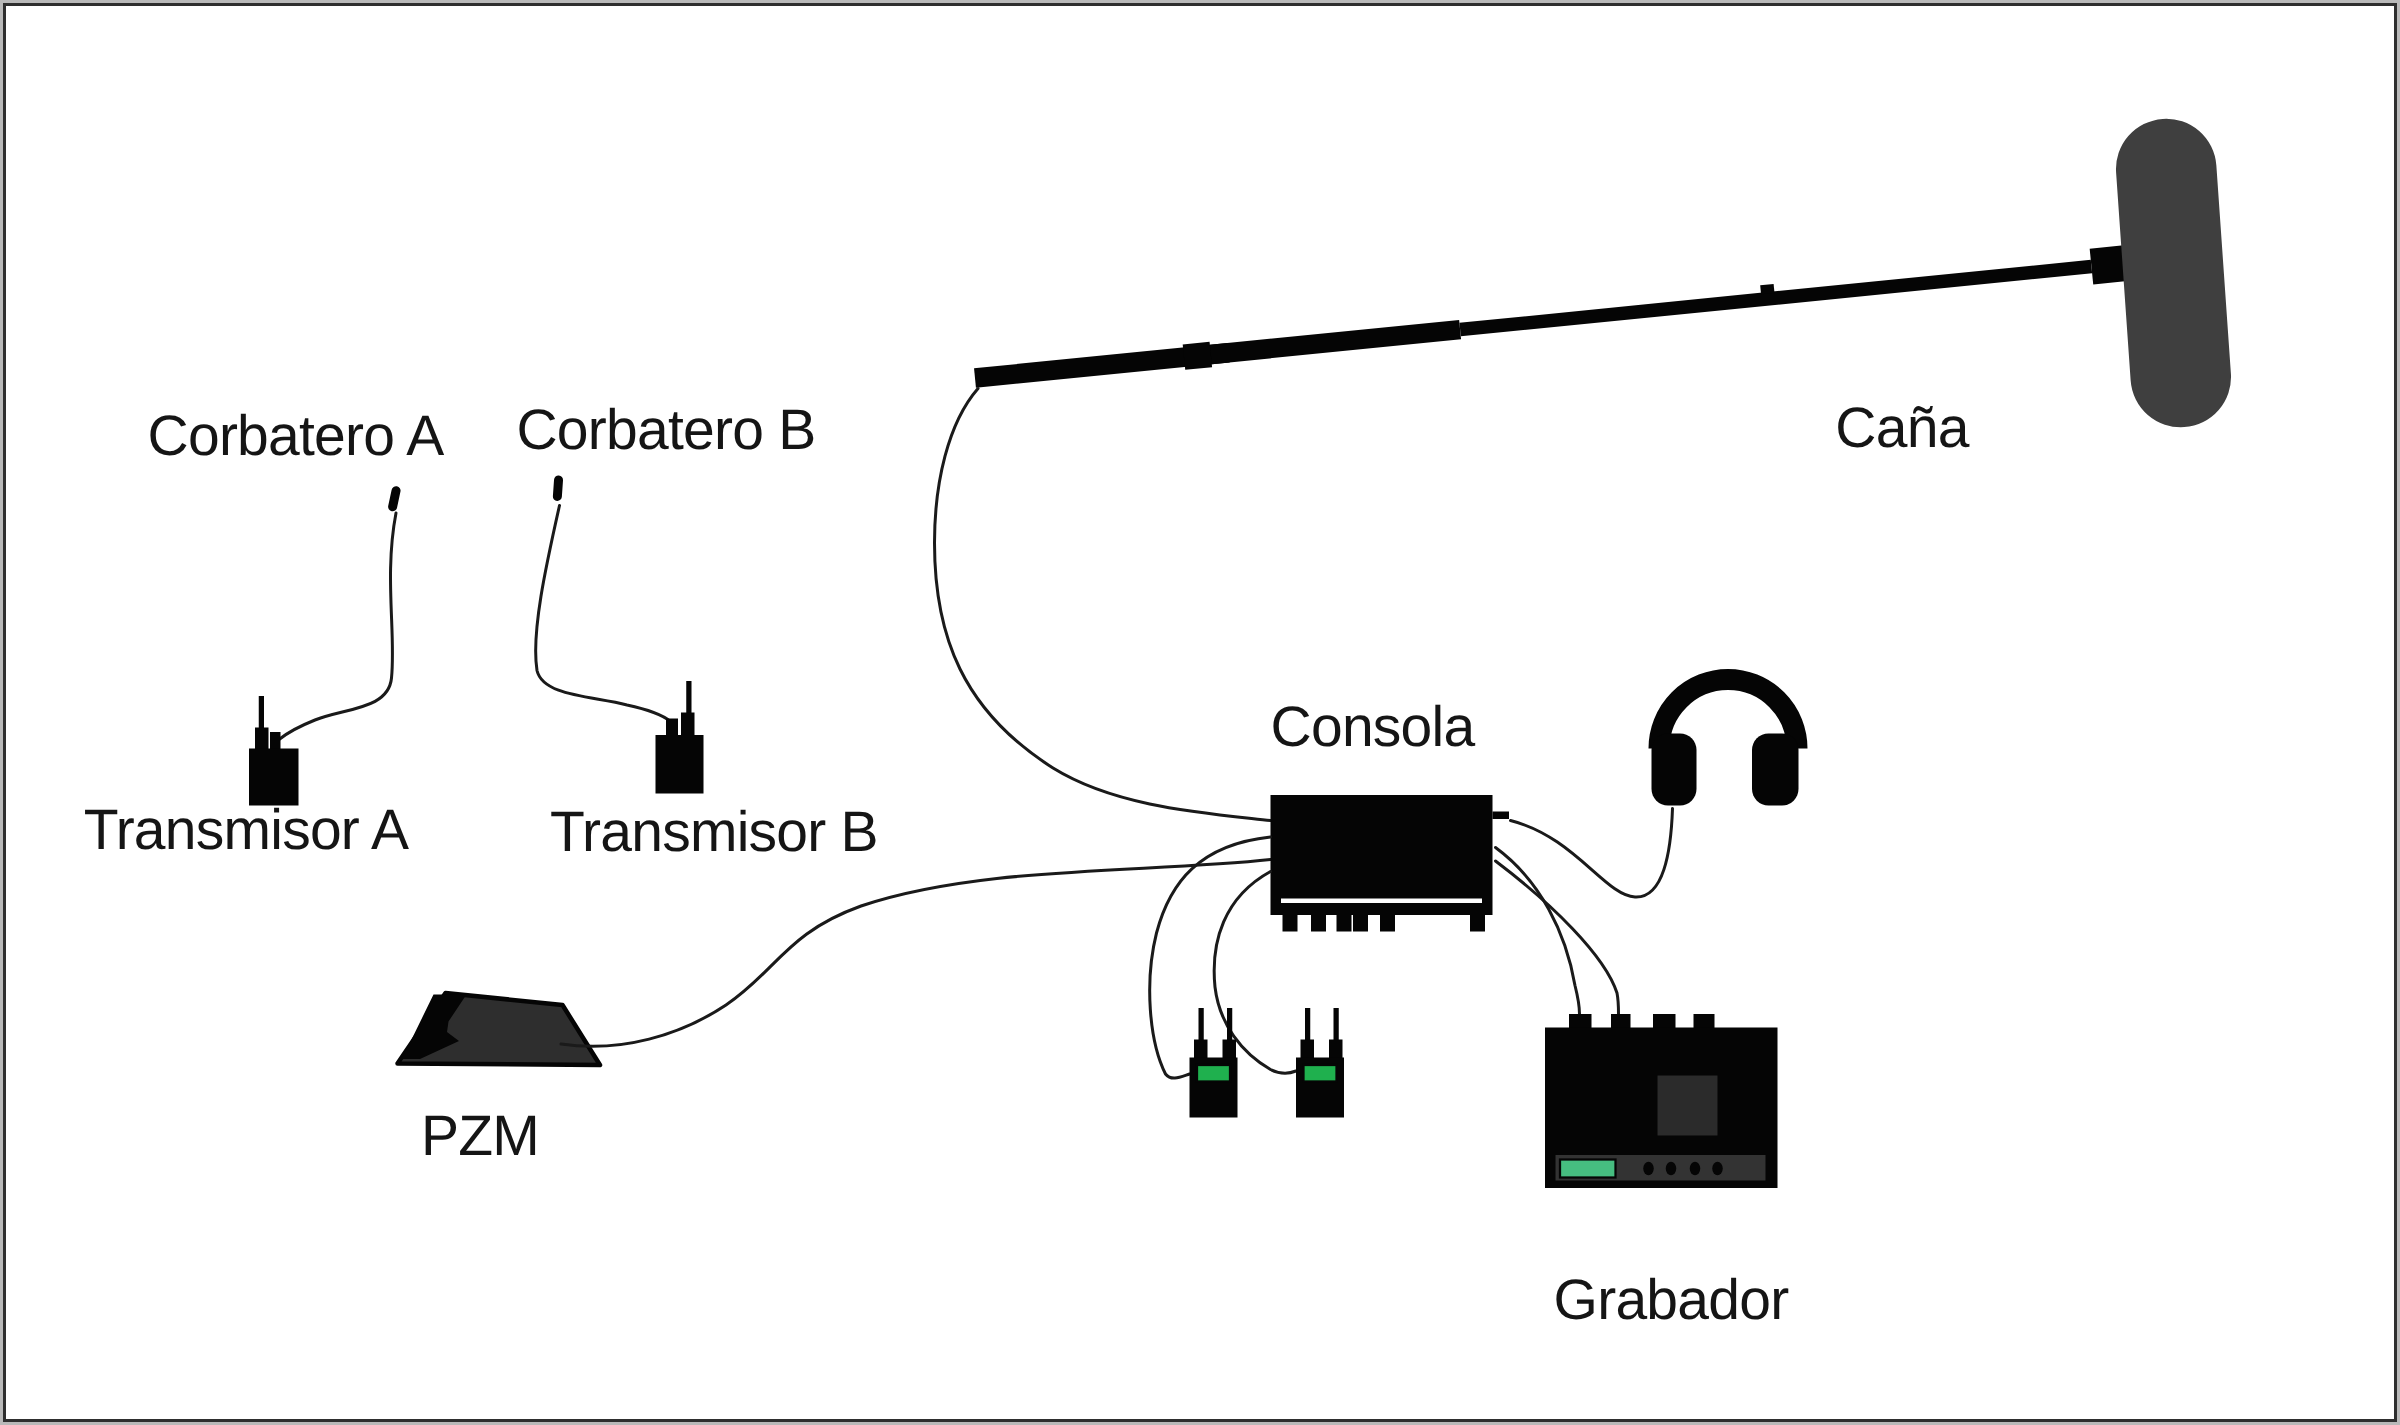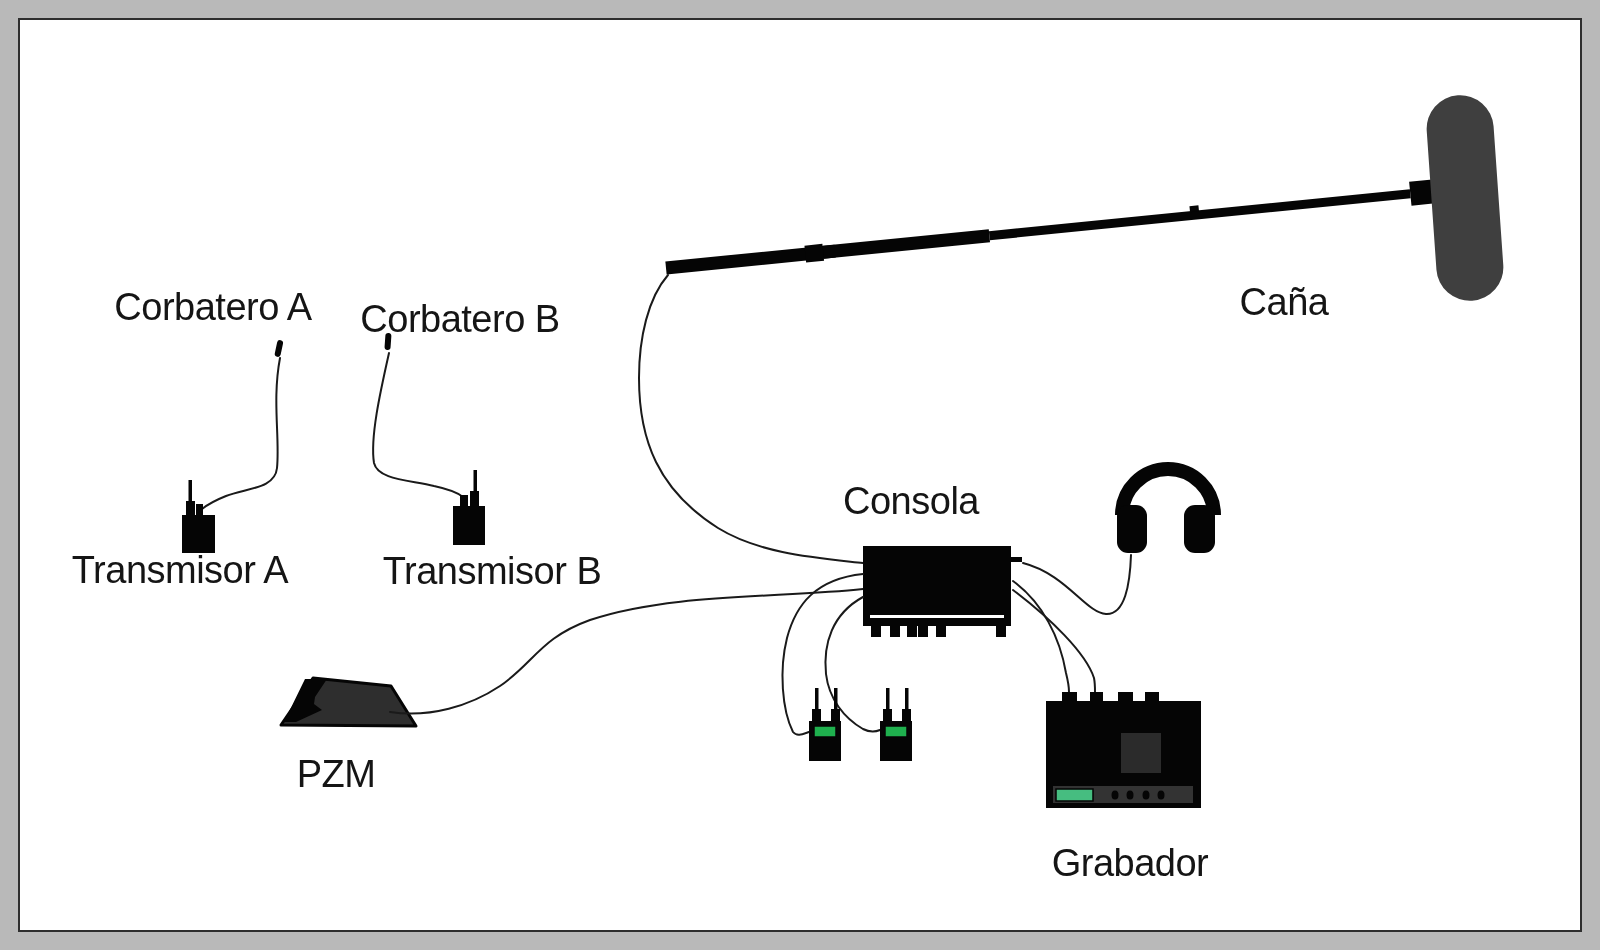--- a/index.html
+++ b/index.html
@@ -1,21 +1,21 @@
 <!DOCTYPE html>
 <html style="--background: #ffffff; --frame-dark: #2e2e2e; --frame-light: #b9b9b9; --device-black: #050505; --windscreen-gray: #3f3f3f; --pzm-gray: #2e2e2e; --receiver-screen-green: #1fb04e; --recorder-screen-green: #46bd80; --recorder-panel-gray: #333333; --recorder-lcd-gray: #2b2b2b; --cable-color: #1a1a1a; --label-color: #151515; --console-line-white: #ffffff;"><head>
 <meta charset="utf-8">
 <style>
   html,body{margin:0;padding:0;background:#fff;}
   #frame{
     position:relative;
     width:1600px;height:950px;
     box-sizing:border-box;
     background:var(--frame-light,#b9b9b9);
-    padding:18px;
+    padding:2px;
     font-family:"Liberation Sans", sans-serif;
   }
   #canvas{
     position:relative;
     width:100%;height:100%;
     box-sizing:border-box;
     background:var(--background,#fff);
     border:2px solid var(--frame-dark,#2e2e2e);
     overflow:hidden;
   }
@@ -136,22 +136,22 @@
       <rect x="1035" y="768" width="140" height="17" style="fill:var(--recorder-panel-gray,#333333)"></rect>
       <rect x="1038" y="771" width="37" height="12" style="fill:var(--recorder-screen-green,#46bd80);stroke:var(--device-black,#050505);stroke-width:1.5"></rect>
       <ellipse class="dev" cx="1097" cy="777" rx="3.5" ry="4.5"></ellipse>
       <ellipse class="dev" cx="1112" cy="777" rx="3.5" ry="4.5"></ellipse>
       <ellipse class="dev" cx="1128" cy="777" rx="3.5" ry="4.5"></ellipse>
       <ellipse class="dev" cx="1143" cy="777" rx="3.5" ry="4.5"></ellipse>
     </g>
   </svg>
 
   <div class="lbl" style="left:193px;top:268px">Corbatero A</div>
-  <div class="lbl" style="left:440px;top:280px">Corbatero B</div>
+  <div class="lbl" style="left:440px;top:264px">Corbatero B</div>
   <div class="lbl" style="left:472px;top:532px">Transmisor B</div>
   <div class="lbl" style="left:160px;top:531px">Transmisor A</div>
   <div class="lbl" style="left:1264px;top:263px">Caña</div>
-  <div class="lbl" style="left:891px;top:462px">Consola</div>
+  <div class="lbl" style="left:911px;top:462px">Consola</div>
   <div class="lbl" style="left:316px;top:735px">PZM</div>
-  <div class="lbl" style="left:1110px;top:824px">Grabador</div>
+  <div class="lbl" style="left:1110px;top:844px">Grabador</div>
 
 </div>
 </div>
 
 </body></html>

